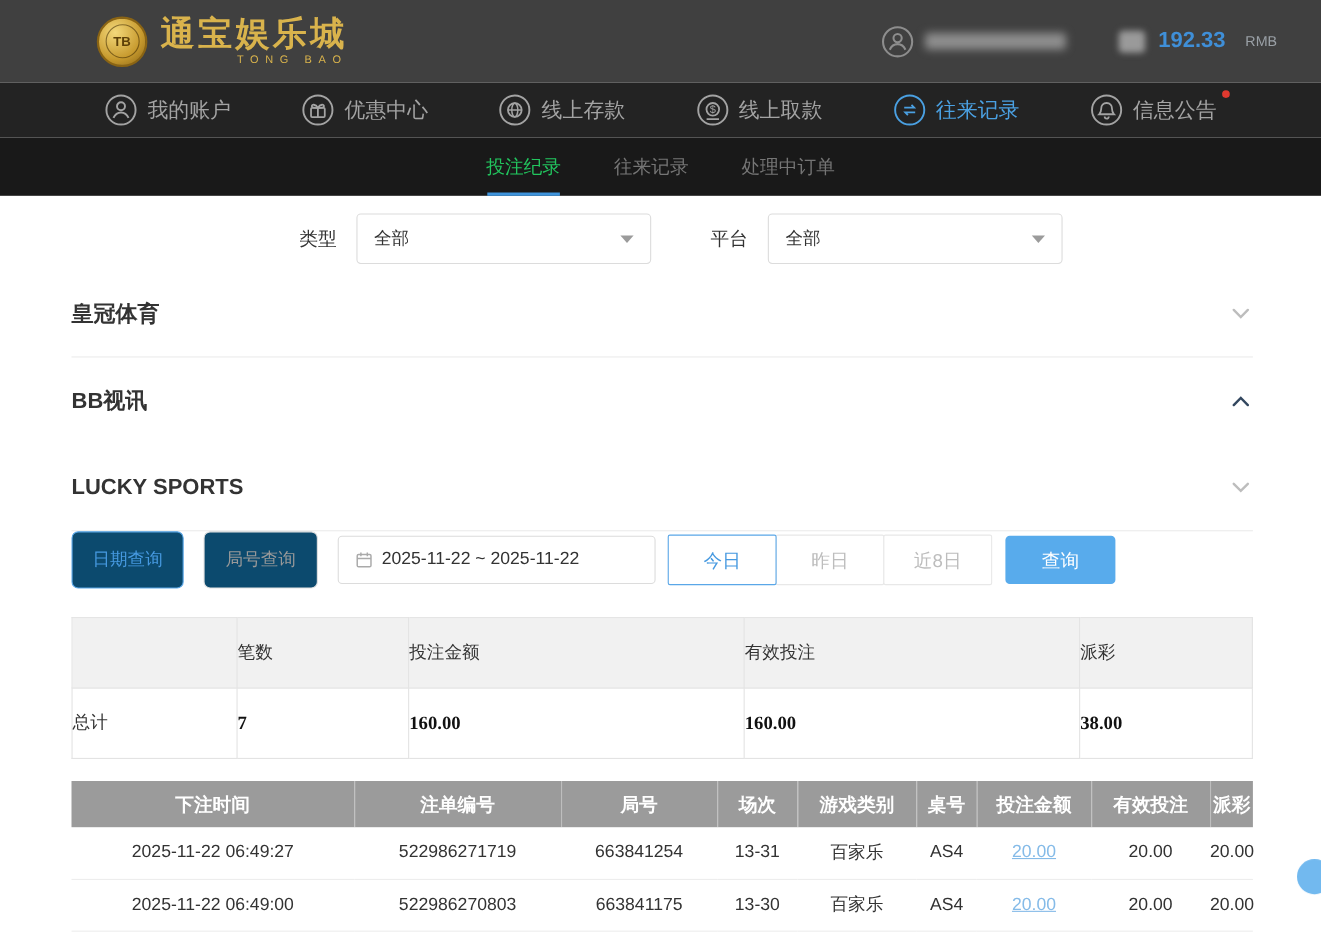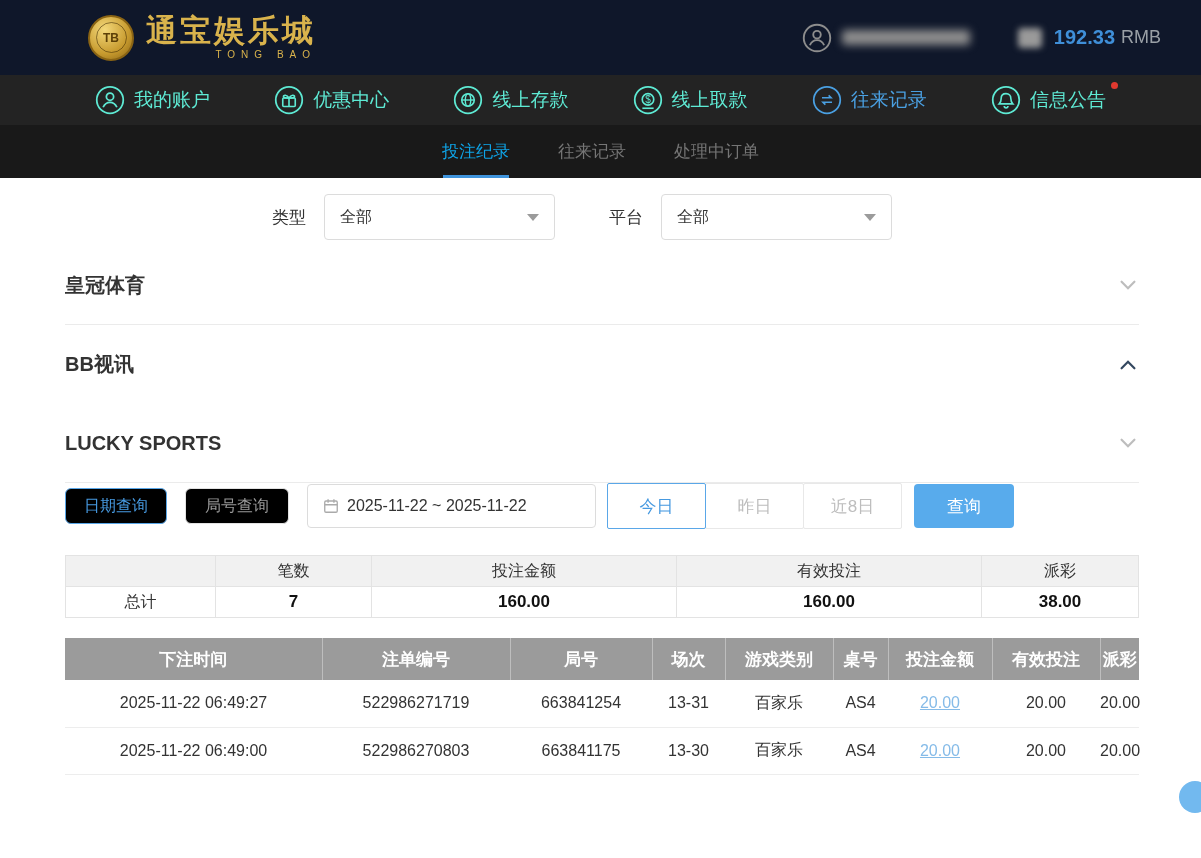--- a/index.html
+++ b/index.html
@@ -1,101 +1,101 @@
 <!DOCTYPE html>
 <html><head>
 <meta charset="utf-8">
 <style>
   * { margin:0; padding:0; box-sizing:border-box; }
   html,body { width:1201px; height:858px; overflow:hidden; background:#fff;
               font-family:"Liberation Sans", sans-serif; }
 
   
-  .topbar { height:75px; background:#0f172a; display:flex; align-items:center;
+  .topbar { height:75px; background:#404040; display:flex; align-items:center;
             justify-content:space-between; padding:0 40px 0 88px; }
   .logo { display:flex; align-items:center; gap:12px; }
   .coin { width:46px; height:46px; border-radius:50%;
           background:radial-gradient(circle at 35% 30%, #f3d87a, #c79a2e 60%, #8a6414);
           border:2px solid #8a6414; display:flex; align-items:center; justify-content:center; }
   .coin-inner { width:31px; height:31px; border-radius:50%; border:1.5px solid rgba(60,40,0,.55);
                 display:flex; align-items:center; justify-content:center;
                 color:#5d4008; font-weight:bold; font-size:12px; }
   .logo-cn { font-family:"Liberation Serif", serif; font-size:31px; font-weight:bold;
              color:#d9b34c; letter-spacing:3px; line-height:1; }
   .logo-en { font-size:10px; color:#d9b34c; letter-spacing:6px; text-align:right; margin-top:3px; }
   .top-right { display:flex; align-items:center; }
   .avatar-svg { width:30px; height:30px; color:#8d8d8d; margin-right:10px; }
   .blur-name { width:128px; height:15px; background:#8e8e8e; border-radius:3px; filter:blur(4px); }
   .blur-wallet { width:24px; height:20px; background:#9a9a9a; border-radius:4px;
                  filter:blur(3px); margin-left:48px; }
   .balance { color:#3f8fd8; font-size:20px; font-weight:bold; margin-left:12px; }
-  .currency { color:#9aa0a6; font-size:18px; margin-left:6px; }
+  .currency { color:#9aa0a6; font-size:13px; margin-left:18px; }
 
   
   .mainnav { height:50px; background:#232323; display:flex; align-items:center;
              justify-content:space-between; padding:0 95px; }
-  .nav-item { display:flex; align-items:center; gap:9px; color:#5eead4; font-size:19px;
+  .nav-item { display:flex; align-items:center; gap:9px; color:#a3a3a3; font-size:19px;
               cursor:pointer; position:relative; }
   .nav-item.active { color:#4aa0e2; }
   .nav-svg { width:30px; height:30px; }
   .nav-badge { position:absolute; top:-3px; right:-12px; width:7px; height:7px;
                border-radius:50%; background:#e0392f; }
 
   
   .subtabs { height:53px; background:#191919; display:flex; justify-content:center;
              align-items:stretch; gap:12px; }
   .subtab { padding:0 18px; line-height:53px; font-size:17px; color:#757575;
             position:relative; cursor:pointer; }
-  .subtab.active { color:#0ea5e9; }
+  .subtab.active { color:#22c55e; }
   .subtab.active .underline { position:absolute; bottom:0; left:50%; transform:translateX(-50%);
             width:66px; height:3px; background:#3f94dc; }
 
   
   .content { padding:0 62px 0 65px; background:#fff; }
 
   .filter-row { margin:16px 0 6px 207px; display:flex; align-items:center; height:46px; }
   .filter-label { font-size:17px; color:#333; margin-right:18px; }
   .filter-label.second { margin-left:54px; }
-  .select-box { width:231px; height:46px; border:1px solid #dcdcdc; border-radius:4px;
+  .select-box { width:268px; height:46px; border:1px solid #dcdcdc; border-radius:4px;
                 display:flex; align-items:center; justify-content:space-between;
                 padding:0 15px; font-size:16px; color:#333; cursor:pointer; background:#fff; }
   .select-caret { width:0; height:0; border-left:6px solid transparent;
                   border-right:6px solid transparent; border-top:7px solid #9b9b9b; }
 
   .section-row { height:79px; display:flex; align-items:center; justify-content:space-between;
                  border-bottom:1px solid #ebebeb; cursor:pointer; }
   .section-row.expanded { border-bottom:none; }
   .section-title { font-size:20px; font-weight:bold; color:#333; }
   .chev { width:22px; height:22px; }
   .chev-down path { stroke:#bdbdbd; }
   .chev-up path { stroke:#33475f; }
 
   
   .query-row { display:flex; align-items:center; margin:0 0 26px; }
-  .btn { height:36px; border-radius:6px; background:#000000; font-size:16px;
+  .btn { height:52px; border-radius:6px; background:#0c4a6e; font-size:16px;
          display:flex; align-items:center; justify-content:center; cursor:pointer; }
   .btn-blue-outline { width:102px; border:1px solid #5aa7e8; color:#4699e0; }
   .btn-gray-outline { width:104px; border:1px solid #e2e2e2; color:#999; margin-left:18px; }
   .date-box { width:289px; height:44px; border:1px solid #dcdcdc; border-radius:4px;
               display:flex; align-items:center; gap:6px; padding:0 13px; margin-left:18px;
               font-size:16px; color:#333; cursor:pointer; background:#fff; }
   .cal-svg { width:20px; height:20px; }
   .range-group { display:flex; margin-left:12px; }
   .range-btn { width:99px; height:46px; background:#fff; border:1px solid #e8e8e8;
                font-size:17px; color:#bdbdbd; display:flex; align-items:center;
                justify-content:center; cursor:pointer; margin-left:-1px; border-radius:2px; }
   .range-btn.active { color:#4699e0; border-color:#5aa7e8; z-index:1; }
   .search-btn { width:100px; height:44px; margin-left:12px; background:#58abec; color:#fff;
                 border:none; border-radius:4px; font-size:17px; cursor:pointer; }
 
   
   table { border-collapse:collapse; width:100%; table-layout:fixed; }
   .summary-table { margin-bottom:20px; }
-  .summary-table th, .summary-table td { border:1px solid #e3e3e3; height:31px;
-                text-align:center; font-size:16px; }
+  .summary-table th, .summary-table td { border:1px solid #e3e3e3; height:64px;
+                text-align:left; font-size:16px;font-family:Liberation Serif, serif; }
   .summary-table th { background:#f1f1f1; color:#333; font-weight:normal; }
   .summary-table td { color:#111; font-weight:600; font-size:17px; }
   .summary-table td.row-label { font-weight:normal; color:#333; font-size:16px; }
 
   
   .data-table thead th { background:#9b9b9b; color:#fff; font-size:17px; font-weight:bold;
                 height:42px; border-right:1px solid rgba(255,255,255,.35); }
   .data-table thead th:last-child { border-right:none; }
   .data-table tbody td { height:47px; text-align:center; font-size:16px; color:#333;
                 border-bottom:1px solid #ededed; }

